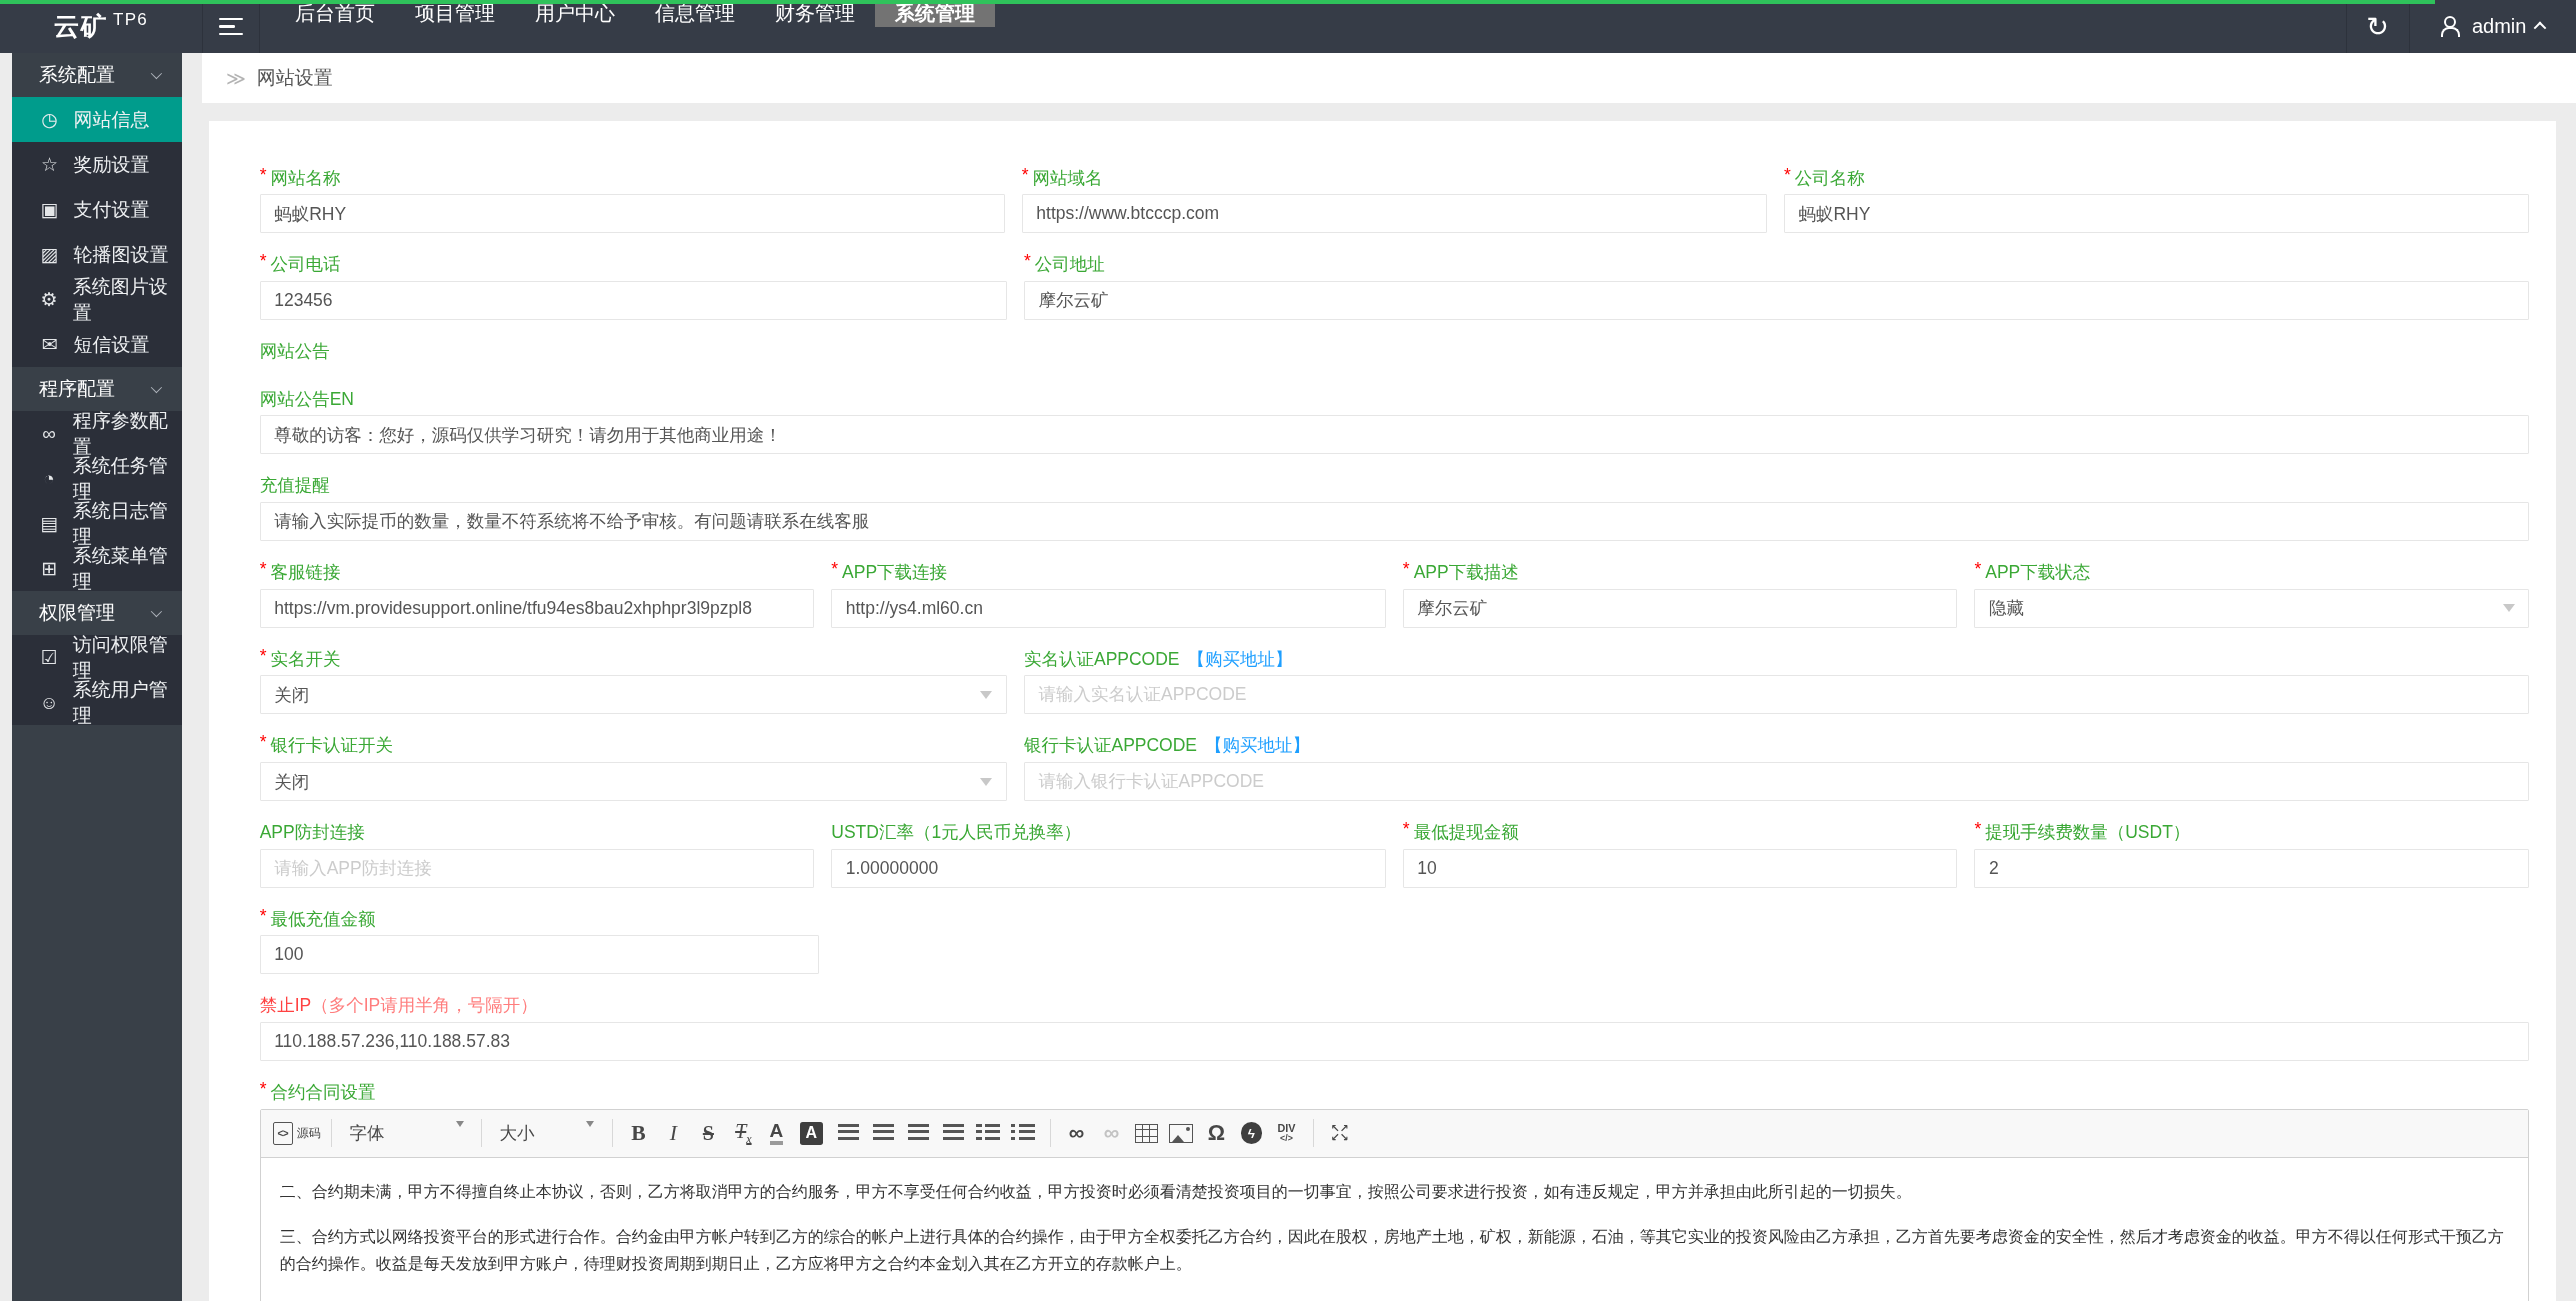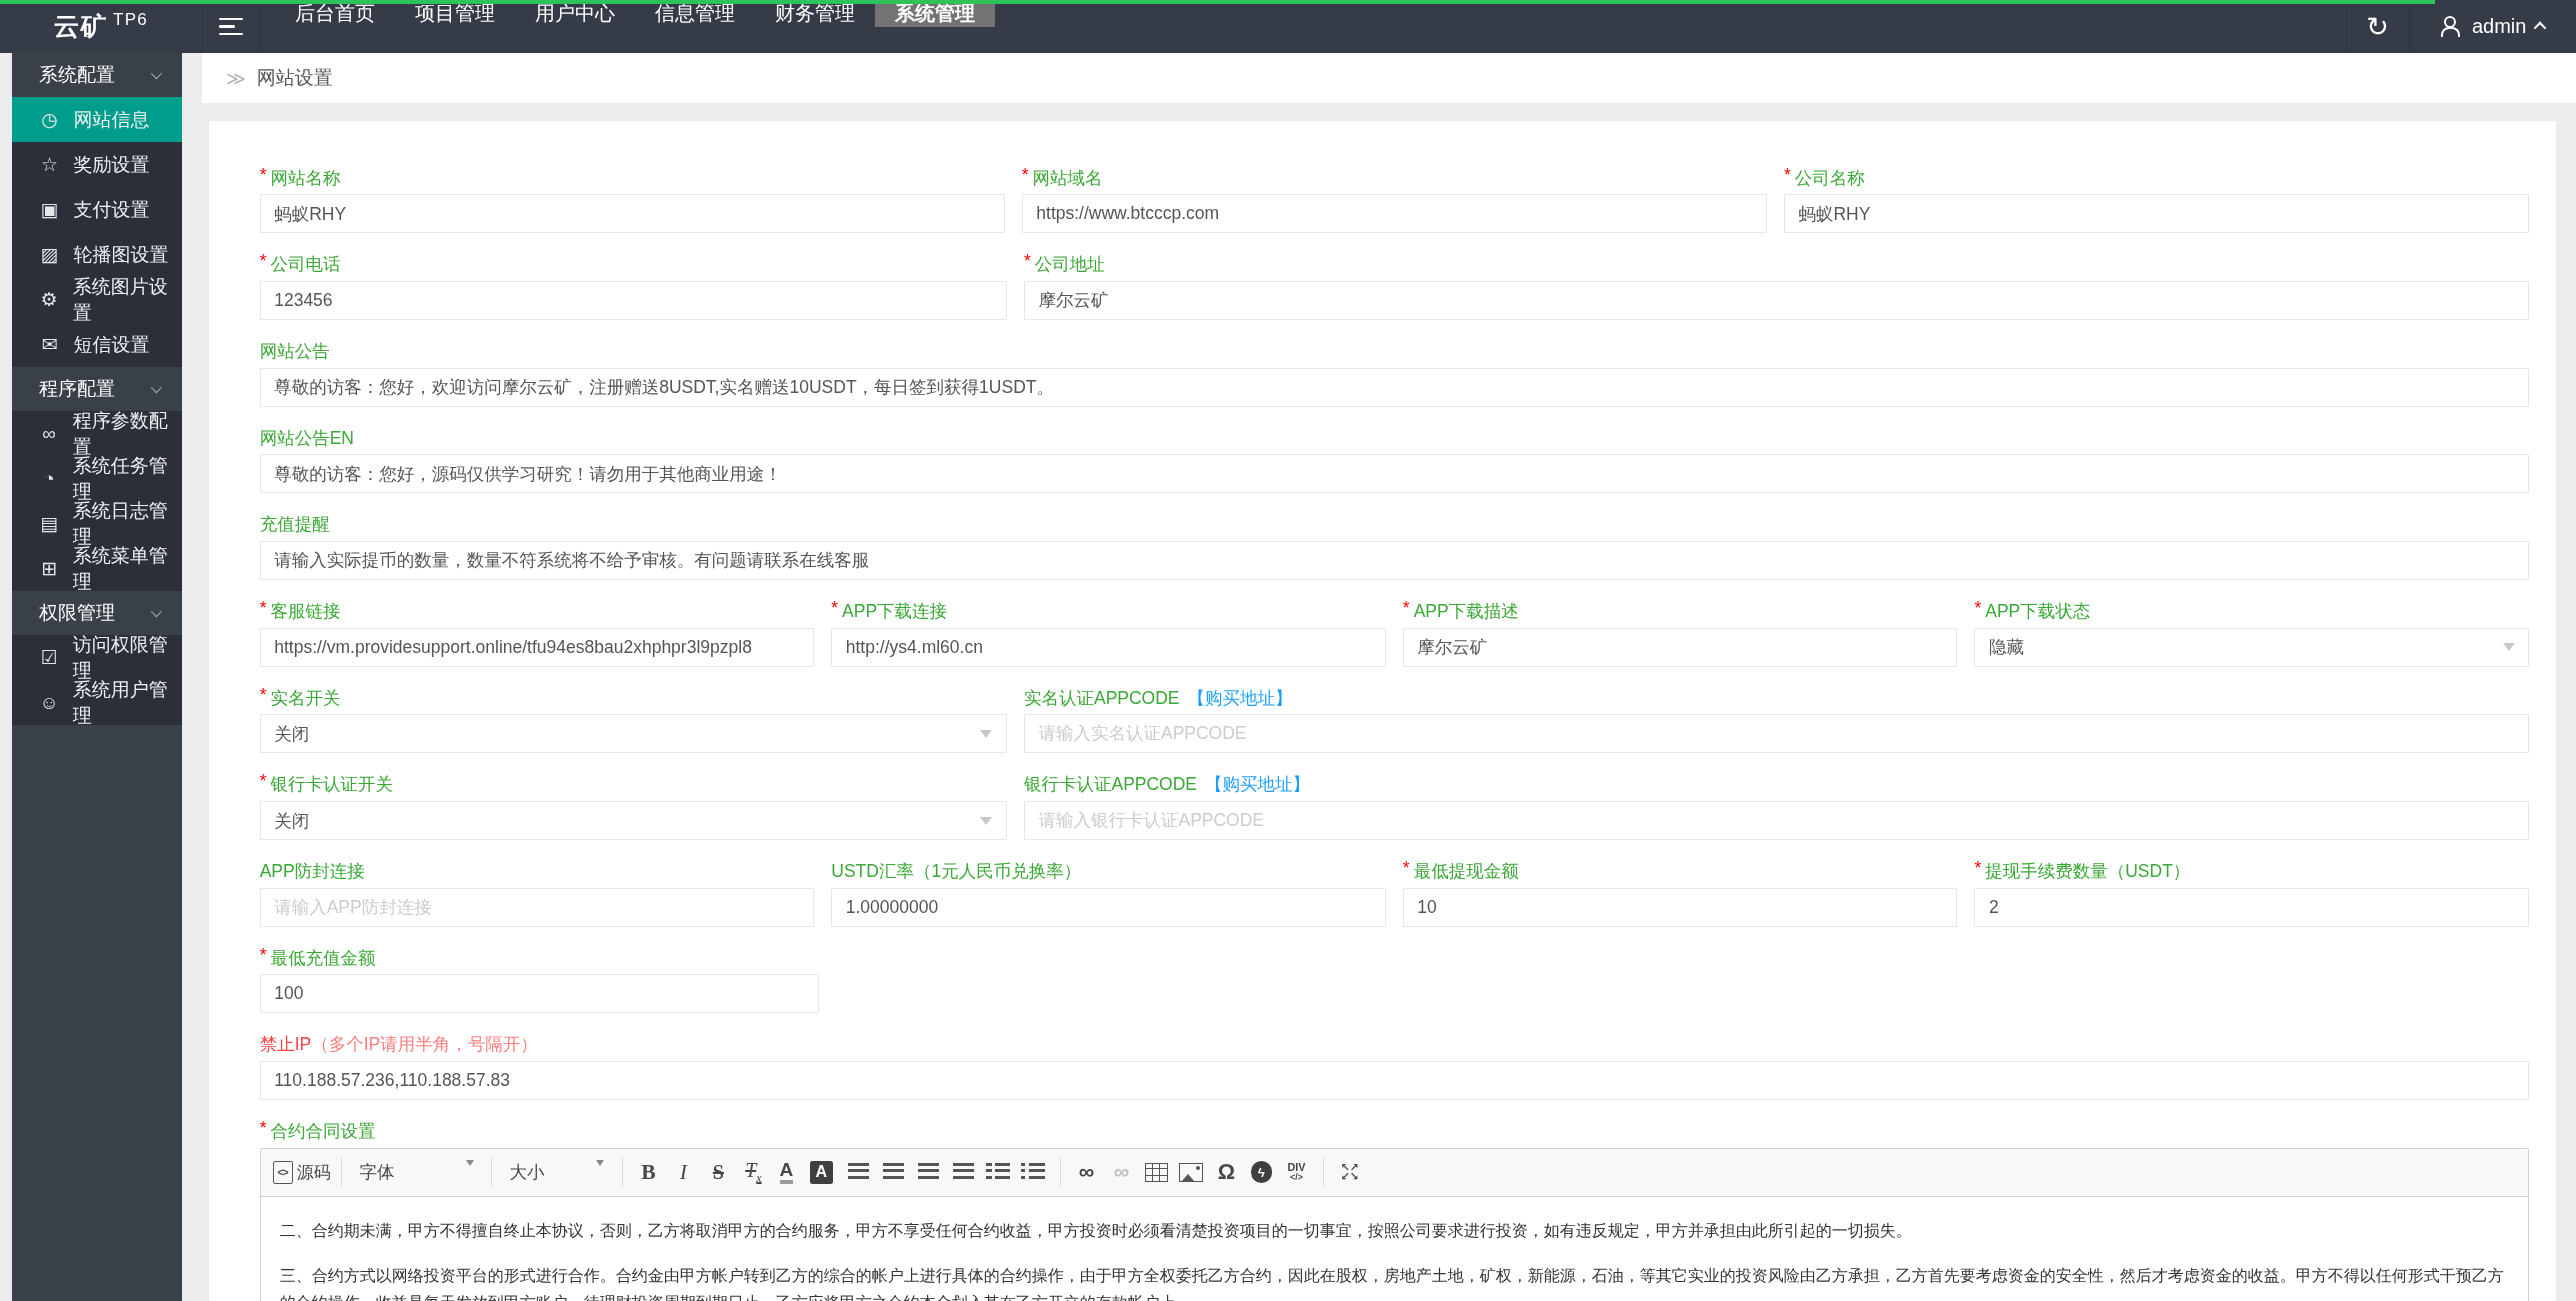--- a/index.html
+++ b/index.html
@@ -56,21 +56,21 @@
   input.inp::placeholder { color:#ccc; }
   .sel { display:flex; align-items:center; justify-content:space-between; cursor:pointer; }
   .tri { width:0; height:0; border-left:6.7px solid transparent; border-right:6.7px solid transparent; border-top:8px solid #c8c8c8; }
   .w830 { width:559px; }
   
   .editor { border:0.7px solid #d1d1d1; border-radius:2px; margin-bottom:27px; }
   .tb { display:flex; align-items:center; flex-wrap:wrap; padding:8px 12px; background:#f8f8f8; border-bottom:0.7px solid #d1d1d1; gap:4px; }
   .tbtn { min-width:31px; height:31px; display:inline-flex; align-items:center; justify-content:center; color:#474747; font-size:19px; border-radius:2.7px; cursor:pointer; gap:4px; }
   .sep { width:0.7px; height:28px; background:#d8d8d8; margin:0 6.7px; }
   .srcbox { width:20px; height:23px; border:1.3px solid #555; border-radius:2px; display:inline-flex; align-items:center; justify-content:center; font-size:10px; font-weight:bold; letter-spacing:-0.7px; }
-  .src-label { font-size:17px; }
+  .src-label { font-size:12px; }
   .dd { display:flex; justify-content:space-between; font-size:17.5px; color:#474747; cursor:pointer; padding:0 6.7px; }
   .dd.font { width:128px; } .dd.size { width:108px;gap:34px; }
   .dd .tri2 { width:0; height:0; border-left:4.7px solid transparent; border-right:4.7px solid transparent; border-top:6px solid #888; }
   .g-bold { font-family:"Liberation Serif",serif; font-weight:bold; font-size:21.6px; }
   .g-italic { font-family:"Liberation Serif",serif; font-style:italic; font-size:21.6px; }
   .g-strike { font-family:"Liberation Serif",serif; font-weight:bold; text-decoration:line-through; font-size:20px; }
   .g-rf { font-family:"Liberation Serif",serif; font-style:italic; font-size:20px; text-decoration:line-through; }
   .g-rf sub { font-size:12px; text-decoration:none; }
   .g-colA { font-weight:bold; font-size:19px; border-bottom:4px solid #9a9a9a; line-height:1; padding-bottom:1.3px; }
   .g-bgA { width:23px; height:23px; background:#3f3f3f; color:#fff; display:inline-flex; align-items:center; justify-content:center; font-weight:bold; font-size:16px; border-radius:2.7px; }
@@ -252,21 +252,20 @@
             </div>
           <input class="inp" value="摩尔云矿" style="">
         </div>
       </div>
 
       <div class="row c1">
         <div class="field">
           <div class="flabel">
               <span class="lab">网站公告</span>
             </div>
-          <input class="inp" value="尊敬的访客：您好，欢迎访问摩尔云矿，注册赠送8USDT,实名赠送10USDT，每日签到获得1USDT。" style="">
         </div>
       </div>
 
       <div class="row c1">
         <div class="field">
           <div class="flabel">
               <span class="lab">网站公告EN</span>
             </div>
           <input class="inp" value="尊敬的访客：您好，源码仅供学习研究！请勿用于其他商业用途！" style="">
         </div>

